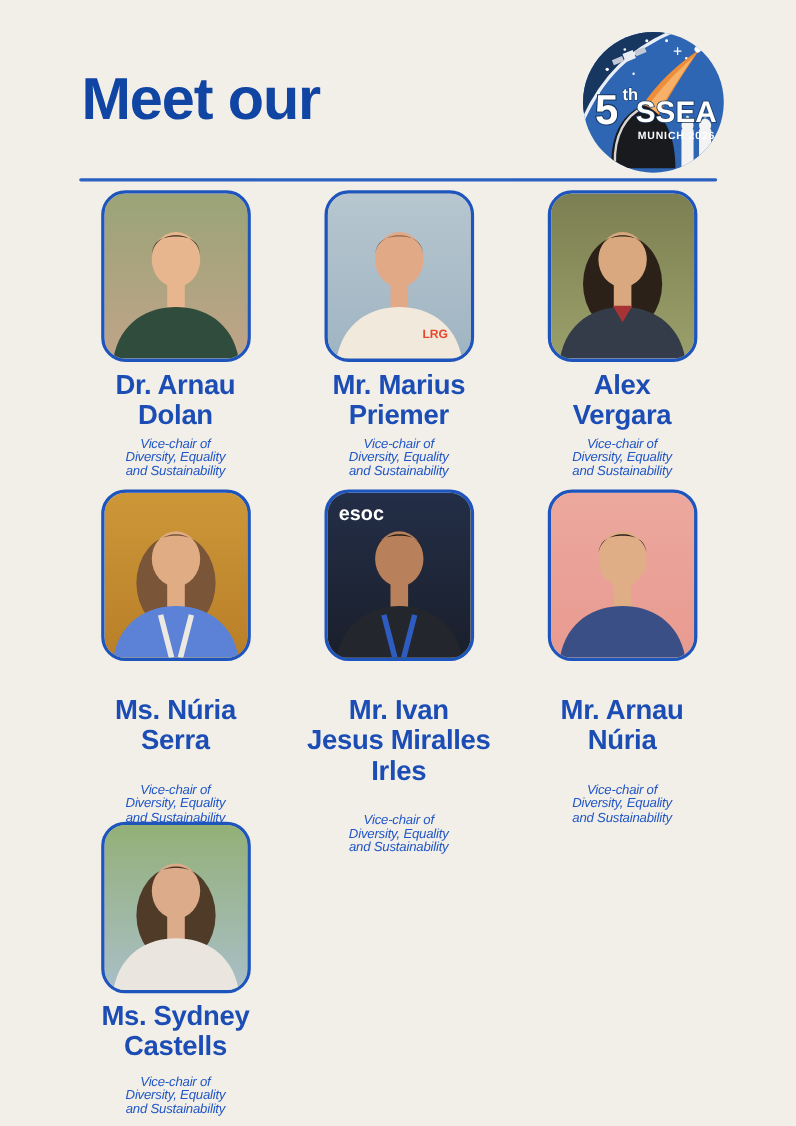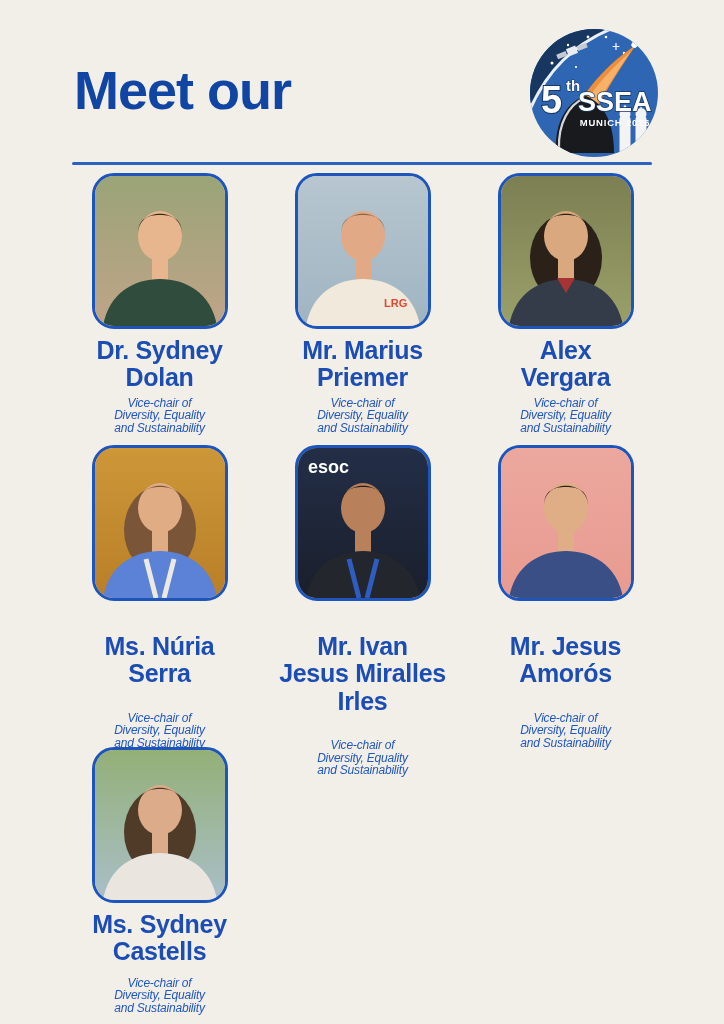--- a/index.html
+++ b/index.html
@@ -121,21 +121,21 @@
 
           <rect x="57" y="74" width="16" height="32" fill="#e8b68e"></rect>
           <path d="M 8 150 C 14 116 40 103 65 103 C 90 103 116 116 122 150 Z" fill="#2f4c3c"></path>
 
           <ellipse cx="65" cy="60" rx="22" ry="25" fill="#e8b68e"></ellipse>
           <path d="M 43 58 C 43 31 87 31 87 58 C 87 43 78 39 65 39 C 52 39 43 43 43 58 Z" fill="#362a1e"></path>
 
         </svg>
       </div>
       <div class="member-name">
-          <div>Dr. Sydney</div>
+          <div>Dr. Arnau</div>
           <div>Dolan</div>
         </div>
       <div class="member-role">
           <div>Vice-chair of</div>
           <div>Diversity, Equality</div>
           <div>and Sustainability</div>
         </div>
     </div>
       <div class="member-card">
       <div class="portrait">
@@ -274,22 +274,22 @@
 
           <rect x="57" y="74" width="16" height="32" fill="#dfae87"></rect>
           <path d="M 8 150 C 14 116 40 103 65 103 C 90 103 116 116 122 150 Z" fill="#3a4f86"></path>
 
           <ellipse cx="65" cy="60" rx="22" ry="25" fill="#dfae87"></ellipse>
           <path d="M 43 58 C 43 31 87 31 87 58 C 87 43 78 39 65 39 C 52 39 43 43 43 58 Z" fill="#2a211a"></path>
 
         </svg>
       </div>
       <div class="member-name">
-          <div>Mr. Jesus</div>
-          <div>Amorós</div>
+          <div>Mr. Arnau</div>
+          <div>Núria</div>
         </div>
       <div class="member-role">
           <div>Vice-chair of</div>
           <div>Diversity, Equality</div>
           <div>and Sustainability</div>
         </div>
     </div>
     </section>
   <section class="row row-3">
       <div class="member-card">

